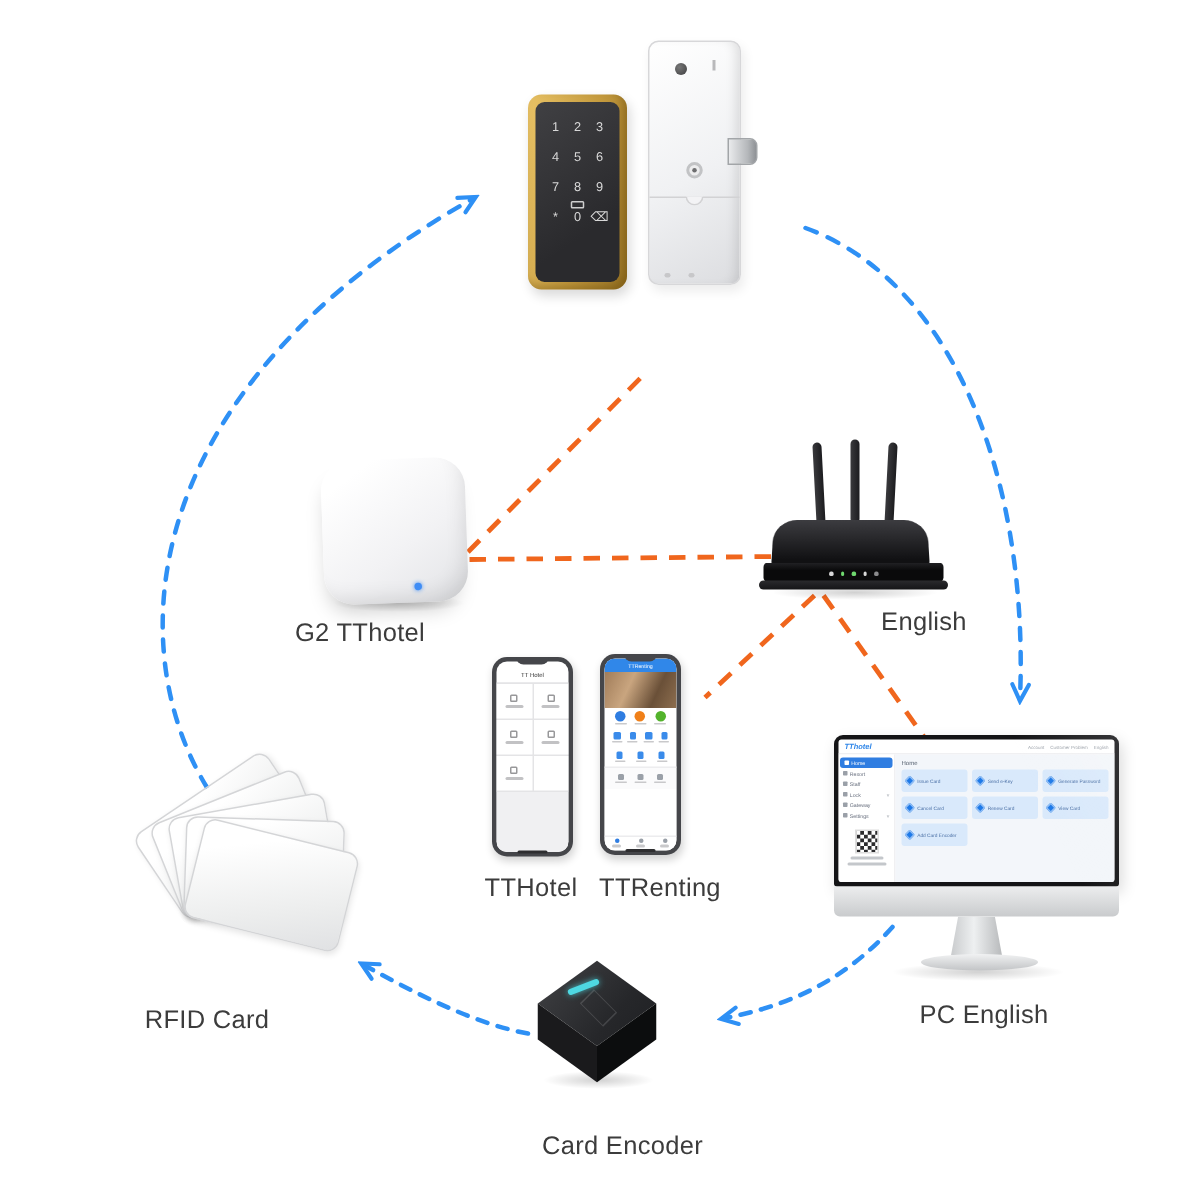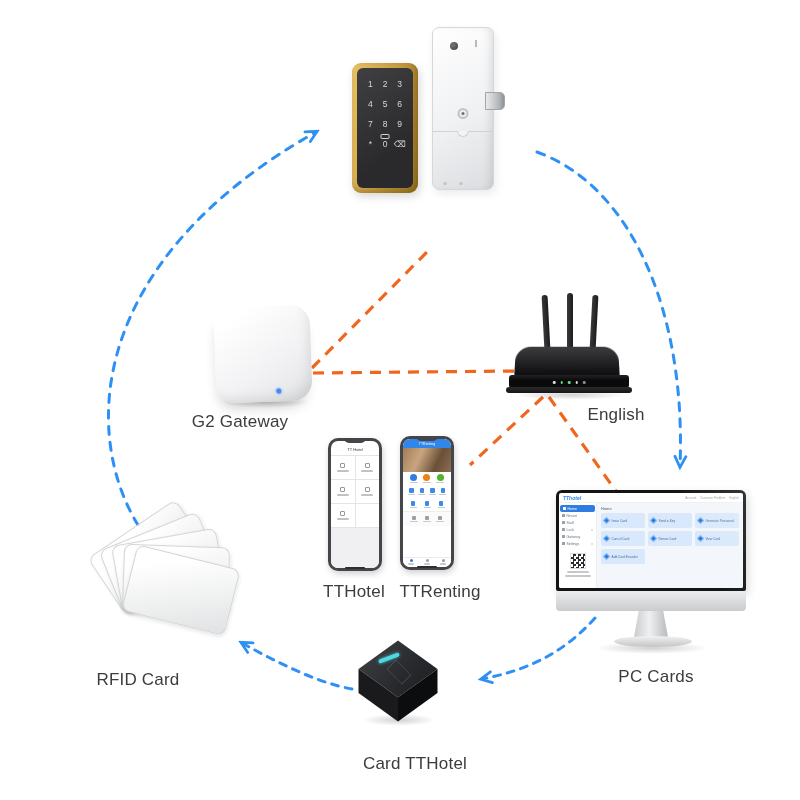--- a/index.html
+++ b/index.html
@@ -434,21 +434,21 @@
   <div class="gshadow" style="left:362px;top:714px;width:74px;height:12px"></div>
 
   <div class="node cards">
     <div class="card" style="transform:rotate(-34deg);z-index:1"></div>
     <div class="card" style="transform:rotate(-22deg);z-index:2"></div>
     <div class="card" style="transform:rotate(-10deg);z-index:3"></div>
     <div class="card" style="transform:rotate(2deg);z-index:4"></div>
     <div class="card" style="transform:rotate(14deg);z-index:5"></div>
   </div>
 
-  <div class="lbl" style="left:160px;top:412px">G2 Gateway</div>
+  <div class="lbl" style="left:160px;top:412px">G2 TThotel</div>
   <div class="lbl" style="left:536px;top:405px">English</div>
   <div class="lbl" style="left:274px;top:582px">TTHotel</div>
   <div class="lbl" style="left:360px;top:582px">TTRenting</div>
   <div class="lbl" style="left:58px;top:670px">RFID Card</div>
-  <div class="lbl" style="left:576px;top:667px">PC Cards</div>
-  <div class="lbl" style="left:335px;top:754px">Card TTHotel</div>
+  <div class="lbl" style="left:576px;top:667px">PC English</div>
+  <div class="lbl" style="left:335px;top:754px">Card Encoder</div>
 
 </div>
 
 </body></html>

